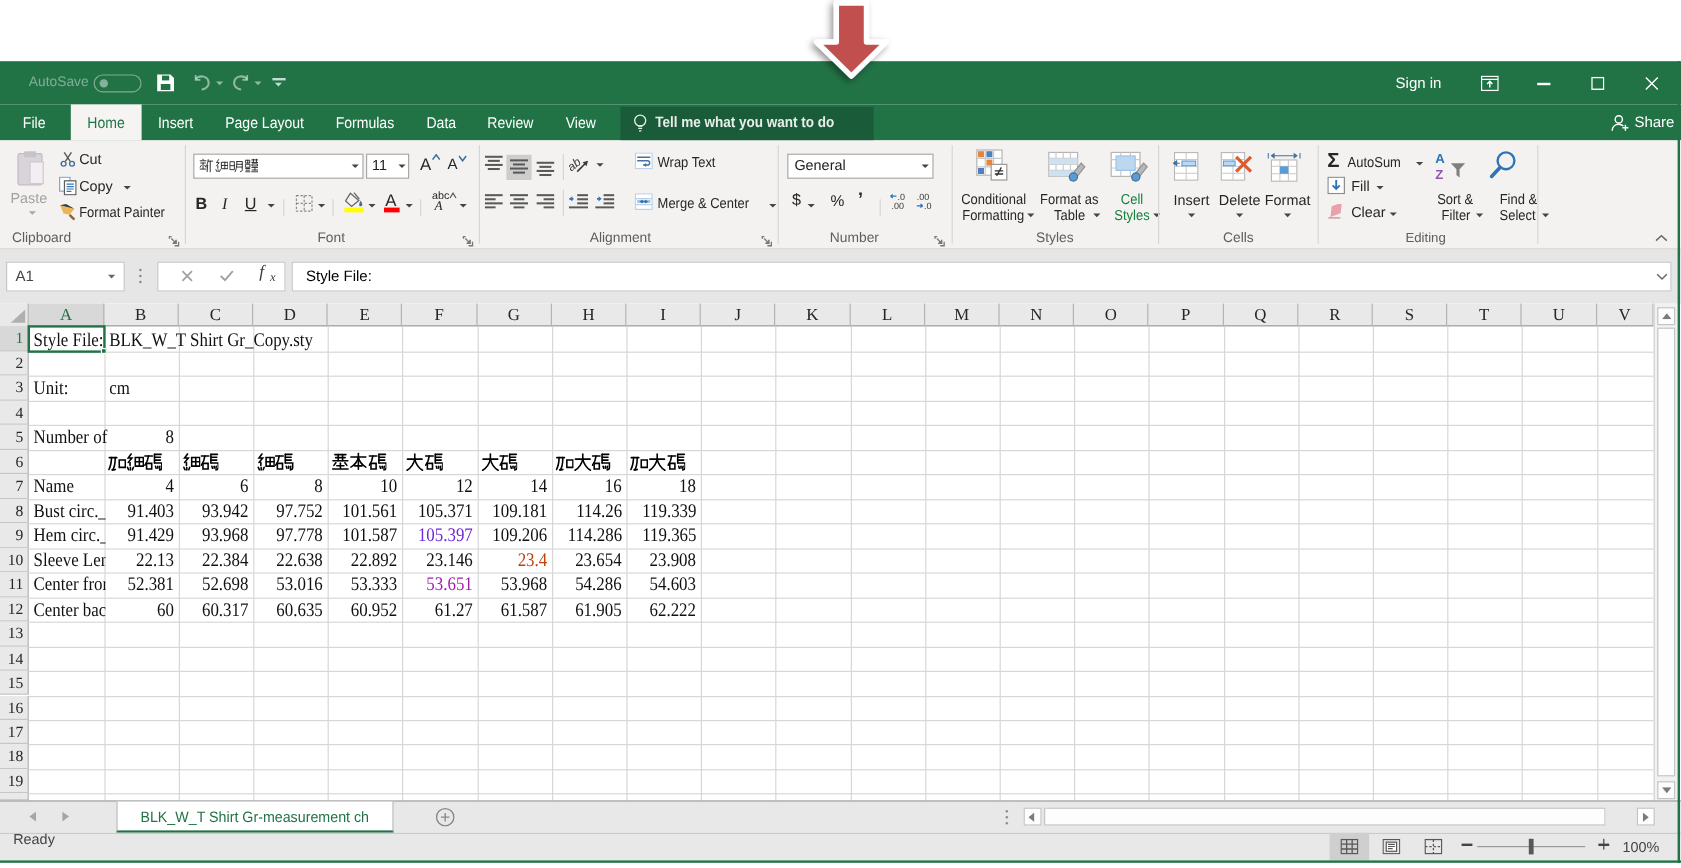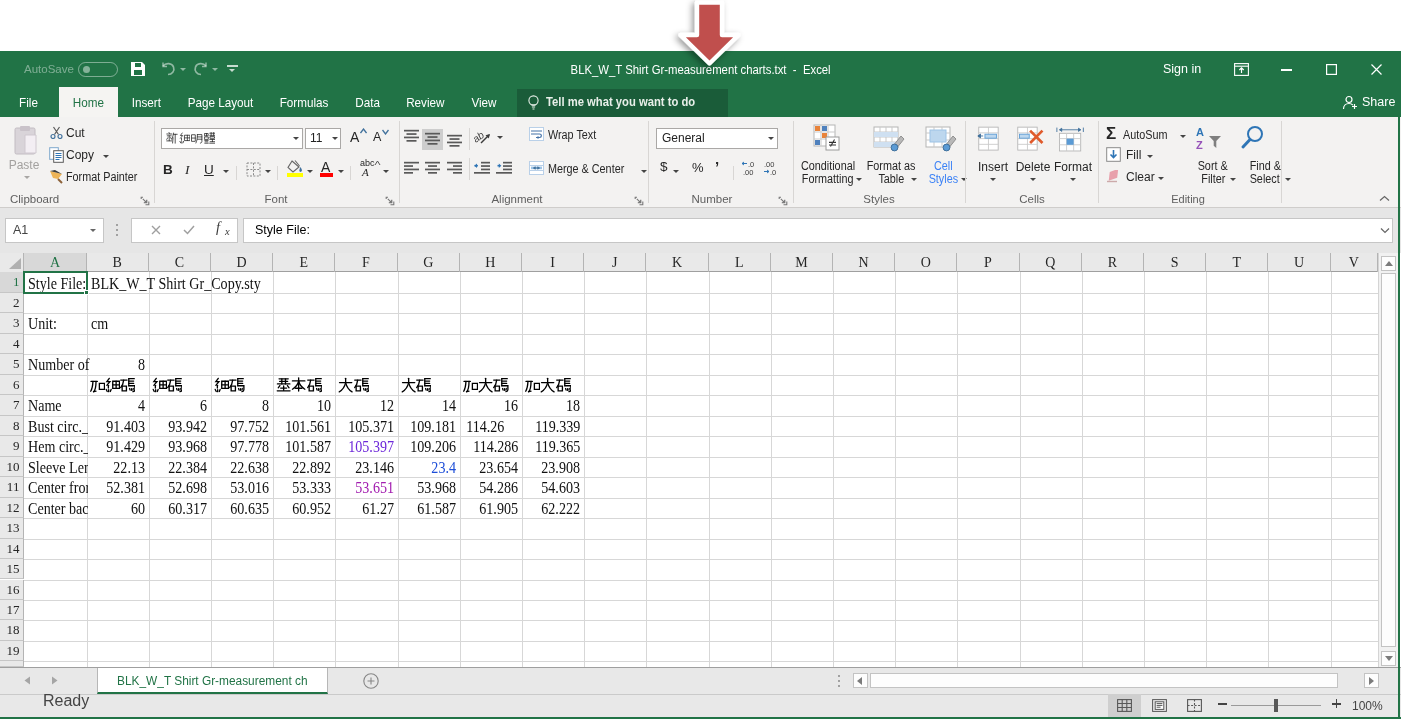--- a/index.html
+++ b/index.html
@@ -26,21 +26,20 @@
       <path d="M3,0.5 V4.5 H7" stroke-width="1.4"></path>
     </svg>
 <div class="dc abs" style="left:180px;top:68px;border-top-color:rgba(255,255,255,0.5)"></div>
 <svg class="abs" style="left:192px;top:62px" width="17" height="14" viewBox="0 0 17 14" fill="none" stroke="rgba(255,255,255,0.5)" stroke-width="1.7">
       <path d="M14,4 C11,0.5 5,1 3.5,5 C2,9 5,12.5 9,12.5"></path>
       <path d="M14,0.5 V4.5 H10" stroke-width="1.4"></path>
     </svg>
 <div class="dc abs" style="left:212px;top:68px;border-top-color:rgba(255,255,255,0.5)"></div>
 <div style="position:absolute;left:227px;top:65px;width:11px;height:2px;background:rgba(255,255,255,0.75);"></div>
 <div class="dc abs" style="left:229px;top:69px;border-top-color:rgba(255,255,255,0.75)"></div>
-<div style="position:absolute;left:0;top:63px;width:1401px;text-align:center;color:#fff;font-size:12px;"><span class="tc" style="transform:scaleX(0.945)">BLK_W_T Shirt Gr-measurement charts.txt&nbsp;&nbsp;-&nbsp;&nbsp;Excel</span></div>
 <div style="position:absolute;left:1163px;top:62px;color:#fff;font-size:12.5px;">Sign in</div>
 <svg class="abs" style="left:1234px;top:63px" width="15" height="13" viewBox="0 0 15 13" fill="none" stroke="#fff" stroke-width="1.1">
       <rect x="0.6" y="0.6" width="13.8" height="11.8"></rect>
       <path d="M0.6,3.2 H14.4"></path>
       <path d="M7.5,10 V5 M5.3,7 L7.5,4.8 L9.7,7" stroke-width="1.2"></path>
     </svg>
 <div style="position:absolute;left:1281px;top:69px;width:11px;height:1.6px;background:#fff;"></div>
 <svg class="abs" style="left:1326px;top:64px" width="11" height="11" viewBox="0 0 11 11" fill="none" stroke="#fff" stroke-width="1.2">
       <rect x="0.6" y="0.6" width="9.8" height="9.8"></rect>
     </svg>
@@ -331,21 +330,21 @@
     </svg>
 <div style="position:absolute;left:860px;top:160px;width:62px;text-align:center;color:#262626;font-size:12px;line-height:12.5px;"><span class="tc">Format as</span><br><span class="tc">Table</span></div>
 <div class="dc abs" style="left:911px;top:178px"></div>
 <svg class="abs" style="left:925px;top:126px" width="32" height="28" viewBox="0 0 32 28">
       <rect x="1" y="1" width="24" height="20" fill="#fff" stroke="#b5b5b5"></rect>
       <path d="M1,7 H25 M1,14 H25 M9,1 V21 M17,1 V21" stroke="#c9c9c9"></path>
       <rect x="5" y="4" width="16" height="12" fill="#bdd7ee" stroke="#9dc3e6"></rect>
       <path d="M20,20 L28,10 L31,13 L23,23 L19,24 Z" fill="#b8b8b8" stroke="#909090"></path>
       <circle cx="21.5" cy="21.5" r="3.4" fill="#5b9bd5" stroke="#41719c"></circle>
     </svg>
-<div style="position:absolute;left:912px;top:160px;width:62px;text-align:center;color:#3b82f6;font-size:12px;line-height:12.5px;"><span class="tc">Cell</span><br><span class="tc">Styles</span></div>
+<div style="position:absolute;left:912px;top:160px;width:62px;text-align:center;color:#15803d;font-size:12px;line-height:12.5px;"><span class="tc">Cell</span><br><span class="tc">Styles</span></div>
 <div class="dc abs" style="left:961px;top:178px"></div>
 <div style="position:absolute;left:819px;top:193px;width:120px;text-align:center;color:#5e5e5e;font-size:11.5px;">Styles</div>
 <div style="position:absolute;left:965px;top:121px;width:1px;height:82px;background:#d8d6d4;"></div>
 <svg class="abs" style="left:977px;top:126px" width="30" height="27" viewBox="0 0 34 30">
       <g stroke="#b5b5b5" fill="#fff">
         <rect x="2" y="1" width="22" height="26"></rect>
       </g>
       <path d="M2,7.5 H24 M2,14 H24 M2,20.5 H24 M13,1 V27" stroke="#c9c9c9"></path>
       <rect x="9" y="9" width="13" height="4.5" fill="#bdd7ee" stroke="#5b9bd5"></rect>
       <path d="M7,11 H1 M1,11 l3,-2.2 v4.4 z" stroke="#41719c" fill="#41719c"></path>
@@ -718,38 +717,38 @@
 <div style="position:absolute;left:335.8px;top:397.38px;width:120px;text-align:right;color:#111;font-size:16px;"><span class="ser tr">14</span></div>
 <div style="position:absolute;left:398.0px;top:397.38px;width:120px;text-align:right;color:#111;font-size:16px;"><span class="ser tr">16</span></div>
 <div style="position:absolute;left:460.20000000000005px;top:397.38px;width:120px;text-align:right;color:#111;font-size:16px;"><span class="ser tr">18</span></div>
 <div style="position:absolute;left:28.4px;top:417.86px;width:60px;overflow:hidden;white-space:nowrap;color:#111;font-size:16px;"><span class="ser tl">Bust circ._</span></div>
 <div style="position:absolute;left:24.80000000000001px;top:417.86px;width:120px;text-align:right;color:#111;font-size:16px;"><span class="ser tr">91.403</span></div>
 <div style="position:absolute;left:87.00000000000003px;top:417.86px;width:120px;text-align:right;color:#111;font-size:16px;"><span class="ser tr">93.942</span></div>
 <div style="position:absolute;left:149.2px;top:417.86px;width:120px;text-align:right;color:#111;font-size:16px;"><span class="ser tr">97.752</span></div>
 <div style="position:absolute;left:211.39999999999998px;top:417.86px;width:120px;text-align:right;color:#111;font-size:16px;"><span class="ser tr">101.561</span></div>
 <div style="position:absolute;left:273.6px;top:417.86px;width:120px;text-align:right;color:#111;font-size:16px;"><span class="ser tr">105.371</span></div>
 <div style="position:absolute;left:335.8px;top:417.86px;width:120px;text-align:right;color:#111;font-size:16px;"><span class="ser tr">109.181</span></div>
-<div style="position:absolute;left:384px;top:417.86px;width:120px;text-align:right;color:#111;font-size:16px;text-decoration:underline;"><span class="ser tr">114.26</span></div>
+<div style="position:absolute;left:398.0px;top:417.86px;width:120px;text-align:right;color:#111;font-size:16px;text-decoration:underline;"><span class="ser tr">114.26</span></div>
 <div style="position:absolute;left:460.20000000000005px;top:417.86px;width:120px;text-align:right;color:#111;font-size:16px;"><span class="ser tr">119.339</span></div>
 <div style="position:absolute;left:28.4px;top:438.34px;width:60px;overflow:hidden;white-space:nowrap;color:#111;font-size:16px;"><span class="ser tl">Hem circ._</span></div>
 <div style="position:absolute;left:24.80000000000001px;top:438.34px;width:120px;text-align:right;color:#111;font-size:16px;"><span class="ser tr">91.429</span></div>
 <div style="position:absolute;left:87.00000000000003px;top:438.34px;width:120px;text-align:right;color:#111;font-size:16px;"><span class="ser tr">93.968</span></div>
 <div style="position:absolute;left:149.2px;top:438.34px;width:120px;text-align:right;color:#111;font-size:16px;"><span class="ser tr">97.778</span></div>
 <div style="position:absolute;left:211.39999999999998px;top:438.34px;width:120px;text-align:right;color:#111;font-size:16px;"><span class="ser tr">101.587</span></div>
 <div style="position:absolute;left:273.6px;top:438.34px;width:120px;text-align:right;color:#6d28d9;font-size:16px;"><span class="ser tr">105.397</span></div>
 <div style="position:absolute;left:335.8px;top:438.34px;width:120px;text-align:right;color:#111;font-size:16px;"><span class="ser tr">109.206</span></div>
 <div style="position:absolute;left:398.0px;top:438.34px;width:120px;text-align:right;color:#111;font-size:16px;"><span class="ser tr">114.286</span></div>
 <div style="position:absolute;left:460.20000000000005px;top:438.34px;width:120px;text-align:right;color:#111;font-size:16px;"><span class="ser tr">119.365</span></div>
 <div style="position:absolute;left:28.4px;top:458.82px;width:60px;overflow:hidden;white-space:nowrap;color:#111;font-size:16px;"><span class="ser tl">Sleeve Len</span></div>
 <div style="position:absolute;left:24.80000000000001px;top:458.82px;width:120px;text-align:right;color:#111;font-size:16px;"><span class="ser tr">22.13</span></div>
 <div style="position:absolute;left:87.00000000000003px;top:458.82px;width:120px;text-align:right;color:#111;font-size:16px;"><span class="ser tr">22.384</span></div>
 <div style="position:absolute;left:149.2px;top:458.82px;width:120px;text-align:right;color:#111;font-size:16px;"><span class="ser tr">22.638</span></div>
 <div style="position:absolute;left:211.39999999999998px;top:458.82px;width:120px;text-align:right;color:#111;font-size:16px;"><span class="ser tr">22.892</span></div>
 <div style="position:absolute;left:273.6px;top:458.82px;width:120px;text-align:right;color:#111;font-size:16px;"><span class="ser tr">23.146</span></div>
-<div style="position:absolute;left:335.8px;top:458.82px;width:120px;text-align:right;color:#1d4ed8;font-size:16px;"><span class="ser tr">23.4</span></div>
+<div style="position:absolute;left:335.8px;top:458.82px;width:120px;text-align:right;color:#c2410c;font-size:16px;"><span class="ser tr">23.4</span></div>
 <div style="position:absolute;left:398.0px;top:458.82px;width:120px;text-align:right;color:#111;font-size:16px;"><span class="ser tr">23.654</span></div>
 <div style="position:absolute;left:460.20000000000005px;top:458.82px;width:120px;text-align:right;color:#111;font-size:16px;"><span class="ser tr">23.908</span></div>
 <div style="position:absolute;left:28.4px;top:479.3px;width:60px;overflow:hidden;white-space:nowrap;color:#111;font-size:16px;"><span class="ser tl">Center fror</span></div>
 <div style="position:absolute;left:24.80000000000001px;top:479.3px;width:120px;text-align:right;color:#111;font-size:16px;"><span class="ser tr">52.381</span></div>
 <div style="position:absolute;left:87.00000000000003px;top:479.3px;width:120px;text-align:right;color:#111;font-size:16px;"><span class="ser tr">52.698</span></div>
 <div style="position:absolute;left:149.2px;top:479.3px;width:120px;text-align:right;color:#111;font-size:16px;"><span class="ser tr">53.016</span></div>
 <div style="position:absolute;left:211.39999999999998px;top:479.3px;width:120px;text-align:right;color:#111;font-size:16px;"><span class="ser tr">53.333</span></div>
 <div style="position:absolute;left:273.6px;top:479.3px;width:120px;text-align:right;color:#a21caf;font-size:16px;"><span class="ser tr">53.651</span></div>
 <div style="position:absolute;left:335.8px;top:479.3px;width:120px;text-align:right;color:#111;font-size:16px;"><span class="ser tr">53.968</span></div>
 <div style="position:absolute;left:398.0px;top:479.3px;width:120px;text-align:right;color:#111;font-size:16px;"><span class="ser tr">54.286</span></div>
@@ -795,21 +794,21 @@
 <svg class="abs" style="left:857px;top:677px" width="5" height="8" viewBox="0 0 5 8">
       <path d="M5,0 L0,4 L5,8 Z" fill="#7b7b7b"></path>
     </svg>
 <div style="position:absolute;left:870px;top:673px;width:468px;height:15px;background:#fdfdfd;border:1px solid #c3c3c3;"></div>
 <div style="position:absolute;left:1338px;top:673px;width:24px;height:15px;background:#e8e8e8;"></div>
 <div style="position:absolute;left:1364px;top:673px;width:15px;height:15px;background:#fdfdfd;border:1px solid #c3c3c3;"></div>
 <svg class="abs" style="left:1369px;top:677px" width="5" height="8" viewBox="0 0 5 8">
       <path d="M0,0 L5,4 L0,8 Z" fill="#7b7b7b"></path>
     </svg>
 <div style="position:absolute;left:0;top:694px;width:1401px;height:23px;background:#e8e8e8;border-top:1px solid #cacaca;"></div>
-<div style="position:absolute;left:11px;top:692px;color:#444;font-size:16px;margin-left:32px;">Ready</div>
+<div style="position:absolute;left:11px;top:692px;color:#444;font-size:12px;">Ready</div>
 <div style="position:absolute;left:1108px;top:694px;width:33px;height:23px;background:#cfcfcf;"></div>
 <svg class="abs" style="left:1117px;top:699px" width="15" height="13" viewBox="0 0 15 13">
       <g fill="none" stroke="#585858" stroke-width="1.1">
         <rect x="0.6" y="0.6" width="13.8" height="11.8"></rect>
         <path d="M0.6,4.5 H14.4 M0.6,8.5 H14.4 M5.2,0.6 V12.4 M9.8,0.6 V12.4"></path>
       </g>
     </svg>
 <svg class="abs" style="left:1152px;top:699px" width="15" height="13" viewBox="0 0 15 13">
       <g fill="none" stroke="#585858" stroke-width="1">
         <rect x="0.6" y="0.6" width="13.8" height="11.8"></rect>

